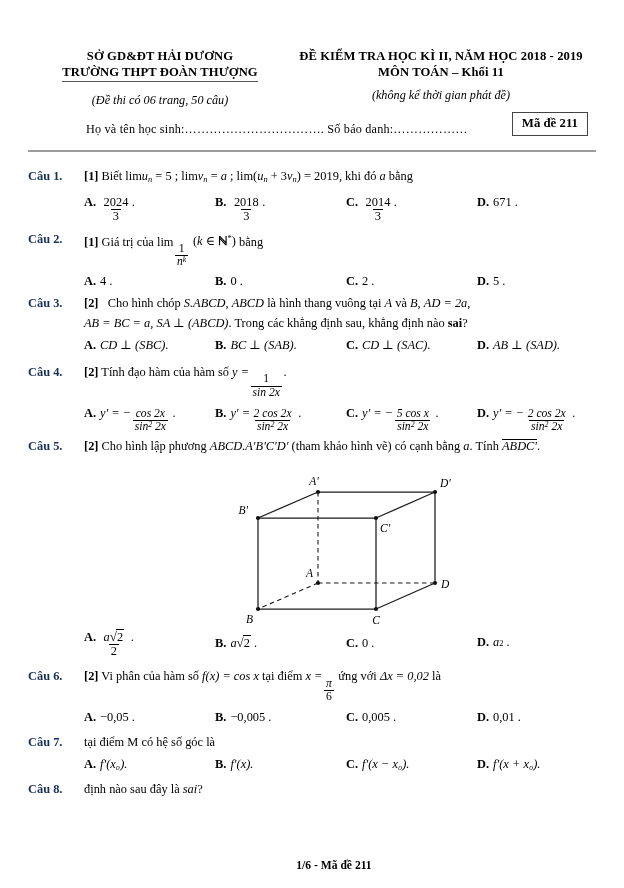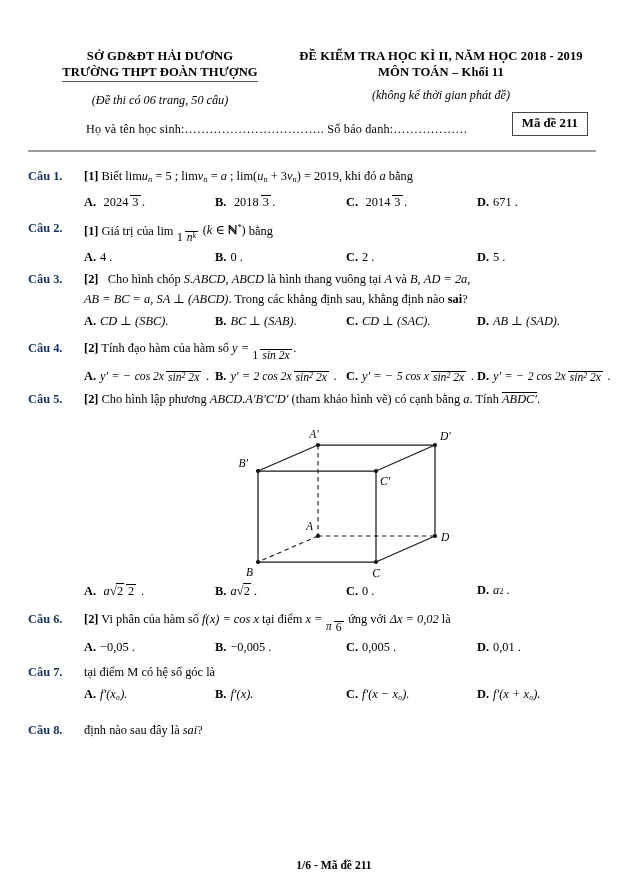--- a/index.html
+++ b/index.html
@@ -148,21 +148,21 @@
   .opts.c4 > .opt:nth-child(1) { width: 131px; min-width:131px; }
   .opts.c4 > .opt:nth-child(2) { width: 131px; min-width:131px; }
   .opts.c4 > .opt:nth-child(3) { width: 131px; min-width:131px; }
   .opts.c4 > .opt:nth-child(4) { width: auto; }
 
   .opts.tall { align-items: center; }
 
   
   .frac {
     display: inline-flex;
-    flex-direction: row;
+    flex-direction: column;
     align-items: center;
     vertical-align: -0.55em;
     margin: 0 1.5px;
     line-height: 1.05;
   }
   .frac > .num {
     padding: 0 2px 0px 2px;
     font-size: 12.4px;
   }
   .frac > .den {
@@ -572,21 +572,21 @@
             <span class="mi">f′(x − x₀).</span>
           </div>
           <div class="opt">
             <span class="opt-letter">D.</span>
             <span class="mi">f′(x + x₀).</span>
           </div>
         </div>
       </div>
     </div>
 
-    <div class="q" style="margin-top:16px;">
+    <div class="q" style="margin-top:5px;">
       <div class="q-label">Câu 8.</div>
       <div class="q-body">
         <div class="q-stem nojust">
           <span>định nào sau đây là</span>
           <span style="font-style:italic;">sai</span><span>?</span>
         </div>
       </div>
     </div>
 
   </div>

